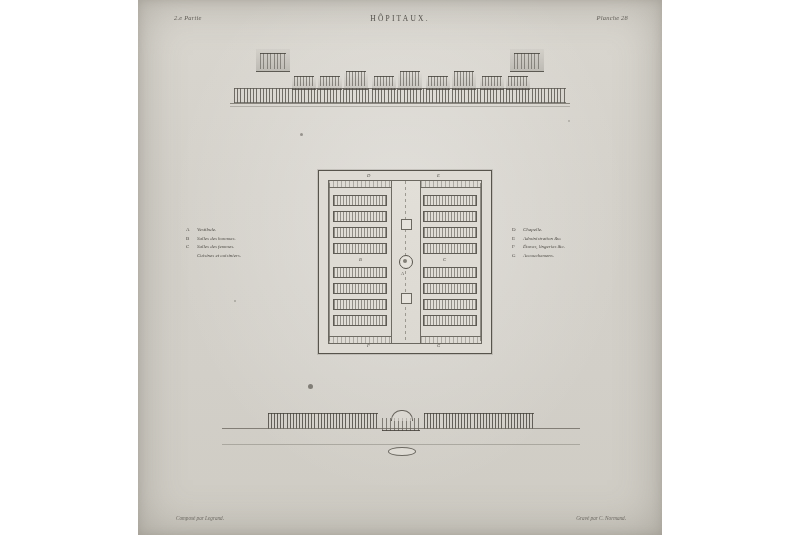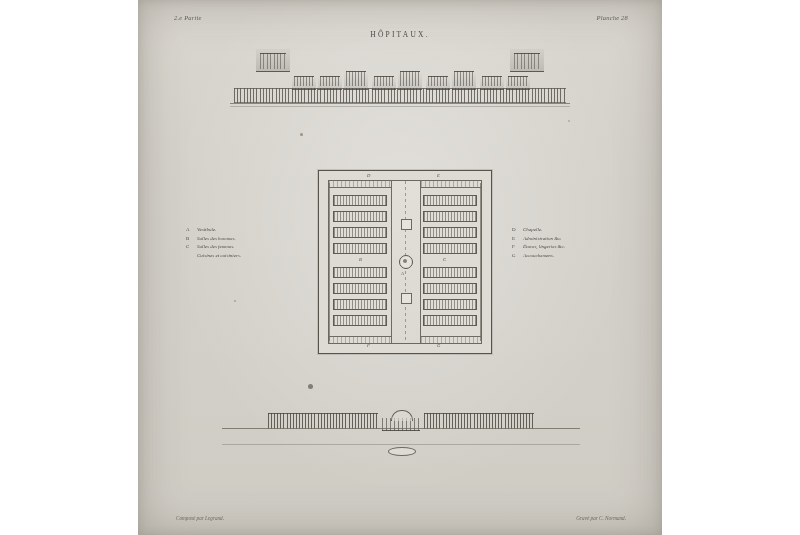--- a/index.html
+++ b/index.html
@@ -27,21 +27,21 @@
 
   .paper{
     position:absolute;
     left:30px; top:10px; right:30px; bottom:12px;
     background:transparent;
   }
 
   
   .hdr{position:absolute;left:0;right:0;top:4px;height:12px;}
   .hdr .lft{position:absolute;left:6px;top:0;font-size:6.5px;font-style:italic;color:#5d5a54;letter-spacing:.2px;}
-  .hdr .ctr{position:absolute;left:0;right:0;top:16px;text-align:center;font-size:7.5px;letter-spacing:2.2px;color:#4c4945;}
+  .hdr .ctr{position:absolute;left:0;right:0;top:0;text-align:center;font-size:7.5px;letter-spacing:2.2px;color:#4c4945;}
   .hdr .rgt{position:absolute;right:4px;top:0;font-size:6.5px;font-style:italic;color:#5d5a54;letter-spacing:.2px;}
 
   
   .ftr{position:absolute;left:0;right:0;bottom:2px;height:10px;}
   .ftr .lft{position:absolute;left:8px;bottom:0;font-size:5.2px;font-style:italic;color:#6a6761;}
   .ftr .rgt{position:absolute;right:6px;bottom:0;font-size:5.2px;font-style:italic;color:#6a6761;}
 
   
   .elev{position:absolute;left:62px; top:52px; width:340px; height:48px;}
   .elev .ground{

